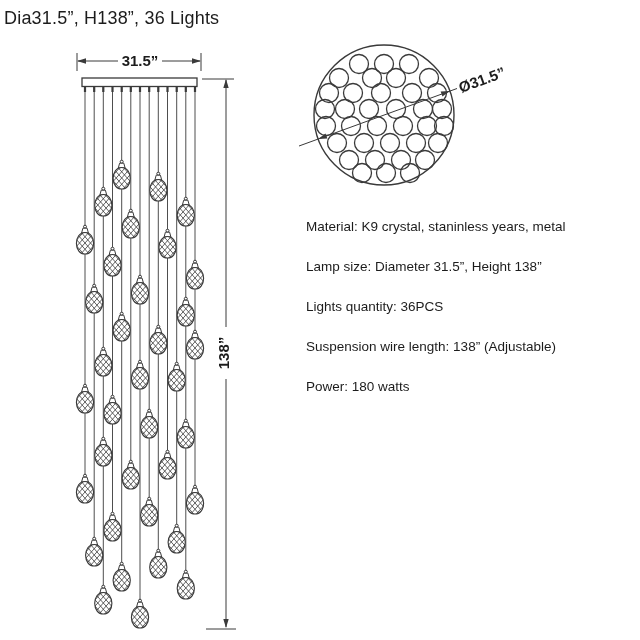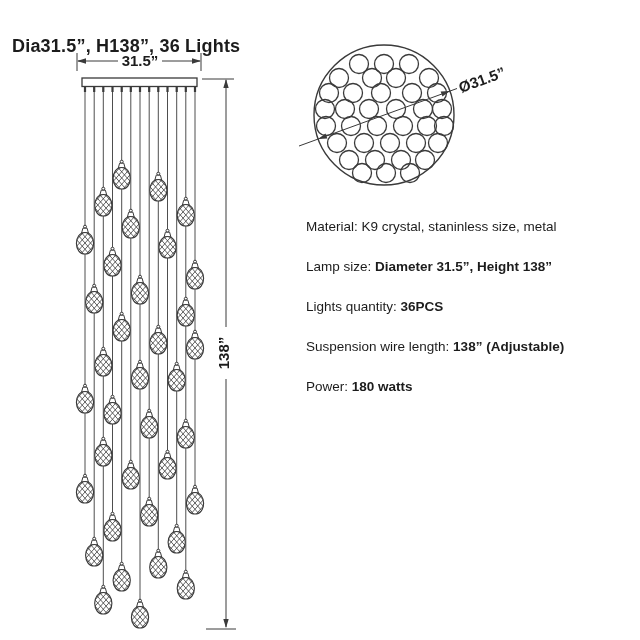--- a/index.html
+++ b/index.html
@@ -1,23 +1,23 @@
 <!DOCTYPE html>
 <html><head>
 <meta charset="utf-8">
 <style>
   html,body{margin:0;padding:0;background:#fff;}
   .page{position:relative;width:640px;height:640px;background:#ffffff;overflow:hidden;
         font-family:"Liberation Sans",sans-serif;color:#1c1c1c;}
-  .title{position:absolute;left:12px;top:8px;font-size:18px;font-weight:bold;letter-spacing:.2px;margin-top:28px;}
+  .title{position:absolute;left:4px;top:8px;font-size:18px;font-weight:normal;letter-spacing:.2px;}
   #diagram{position:absolute;left:0;top:0;width:640px;height:640px;}
   .dim-label{font-size:15px;font-weight:bold;fill:#1c1c1c;}
   .specs{position:absolute;left:306px;top:220px;width:334px;}
   .spec-line{margin:0 0 26px 0;font-size:13.5px;line-height:14px;white-space:nowrap;}
-  .v-bold{font-weight:bold;}
+  .v-bold{font-weight:normal;}
 </style>
 </head>
 <body>
 
 <div class="page">
 
   <svg id="diagram" viewBox="0 0 640 640" xmlns="http://www.w3.org/2000/svg">
     <defs>
       <clipPath id="eggclip">
         <path d="M0,-10.5 C5.4,-10.5 8.6,-5.5 8.6,0.3 C8.6,6.6 4.9,11 0,11 C-4.9,11 -8.6,6.6 -8.6,0.3 C-8.6,-5.5 -5.4,-10.5 0,-10.5 Z"></path>
@@ -162,19 +162,19 @@
       </g>
 
     <text class="dim-label" x="140" y="66" text-anchor="middle">31.5”</text>
     <text class="dim-label" transform="translate(229,353) rotate(-90)" text-anchor="middle">138”</text>
     <text class="dim-label" transform="translate(461,93) rotate(-20)">Ø31.5”</text>
   </svg>
 
   <div class="title">Dia31.5”, H138”, 36 Lights</div>
 
   <div class="specs">
-    <p class="spec-line"><span class="lbl">Material:</span> <span class="val">K9 crystal, staninless size, metal</span></p>
+    <p class="spec-line"><span class="lbl">Material:</span> <span class="val">K9 crystal, staninless years, metal</span></p>
     <p class="spec-line"><span class="lbl">Lamp size:</span> <span class="val v-bold">Diameter 31.5”, Height 138”</span></p>
     <p class="spec-line"><span class="lbl">Lights quantity:</span> <span class="val v-bold">36PCS</span></p>
     <p class="spec-line"><span class="lbl">Suspension wire length:</span> <span class="val v-bold">138” (Adjustable)</span></p>
     <p class="spec-line"><span class="lbl">Power:</span> <span class="val v-bold">180 watts</span></p>
   </div>
 </div>
 
 </body></html>

